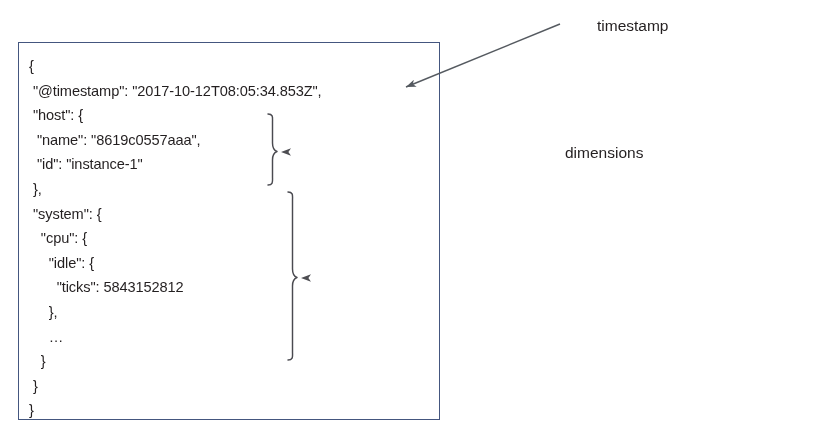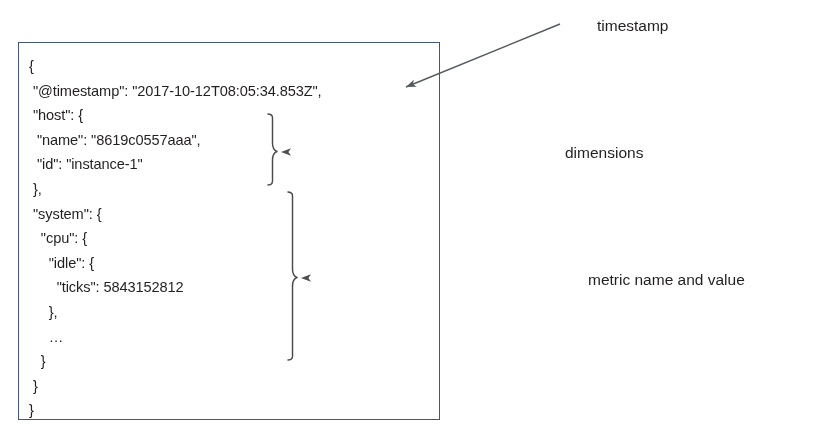--- a/index.html
+++ b/index.html
@@ -136,15 +136,14 @@
              L292.5,352
              C292.5,356 293.5,360 288,360" fill="none" stroke="#4a4a50" stroke-width="1.45" stroke-linecap="round" stroke-linejoin="round"></path>
 
     <line x1="578" y1="278" x2="301" y2="278" stroke="url(#grayfade-b)" stroke-width="1.5" marker-end="url(#arrowhead-gray)"></line>
   </svg>
 
   <div class="annot-label" id="label-timestamp">timestamp</div>
 
   <div class="annot-label" id="label-dimensions">dimensions</div>
 
-  <div class="annot-label" id="label-metric">metric name and value</div>
 
 </div>
 
 </body></html>

